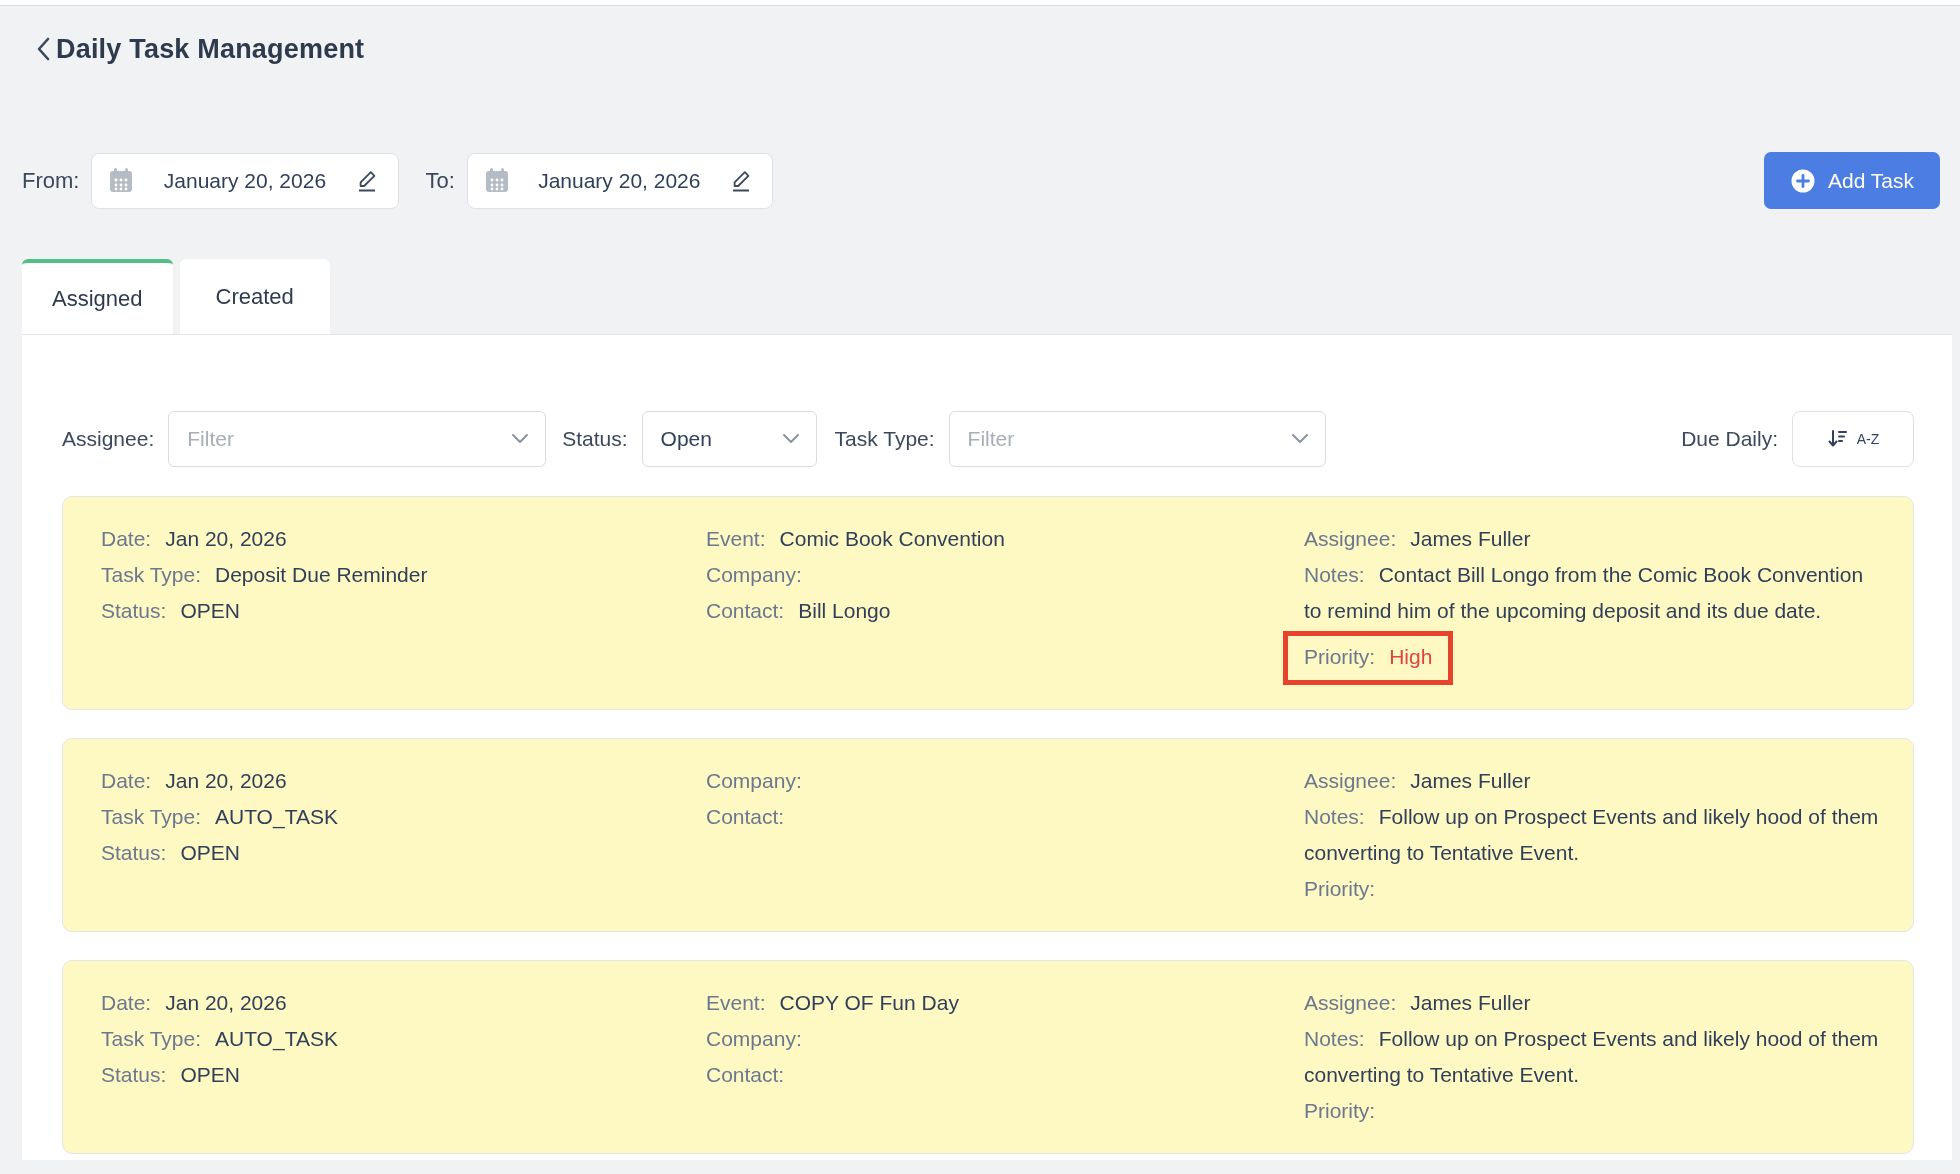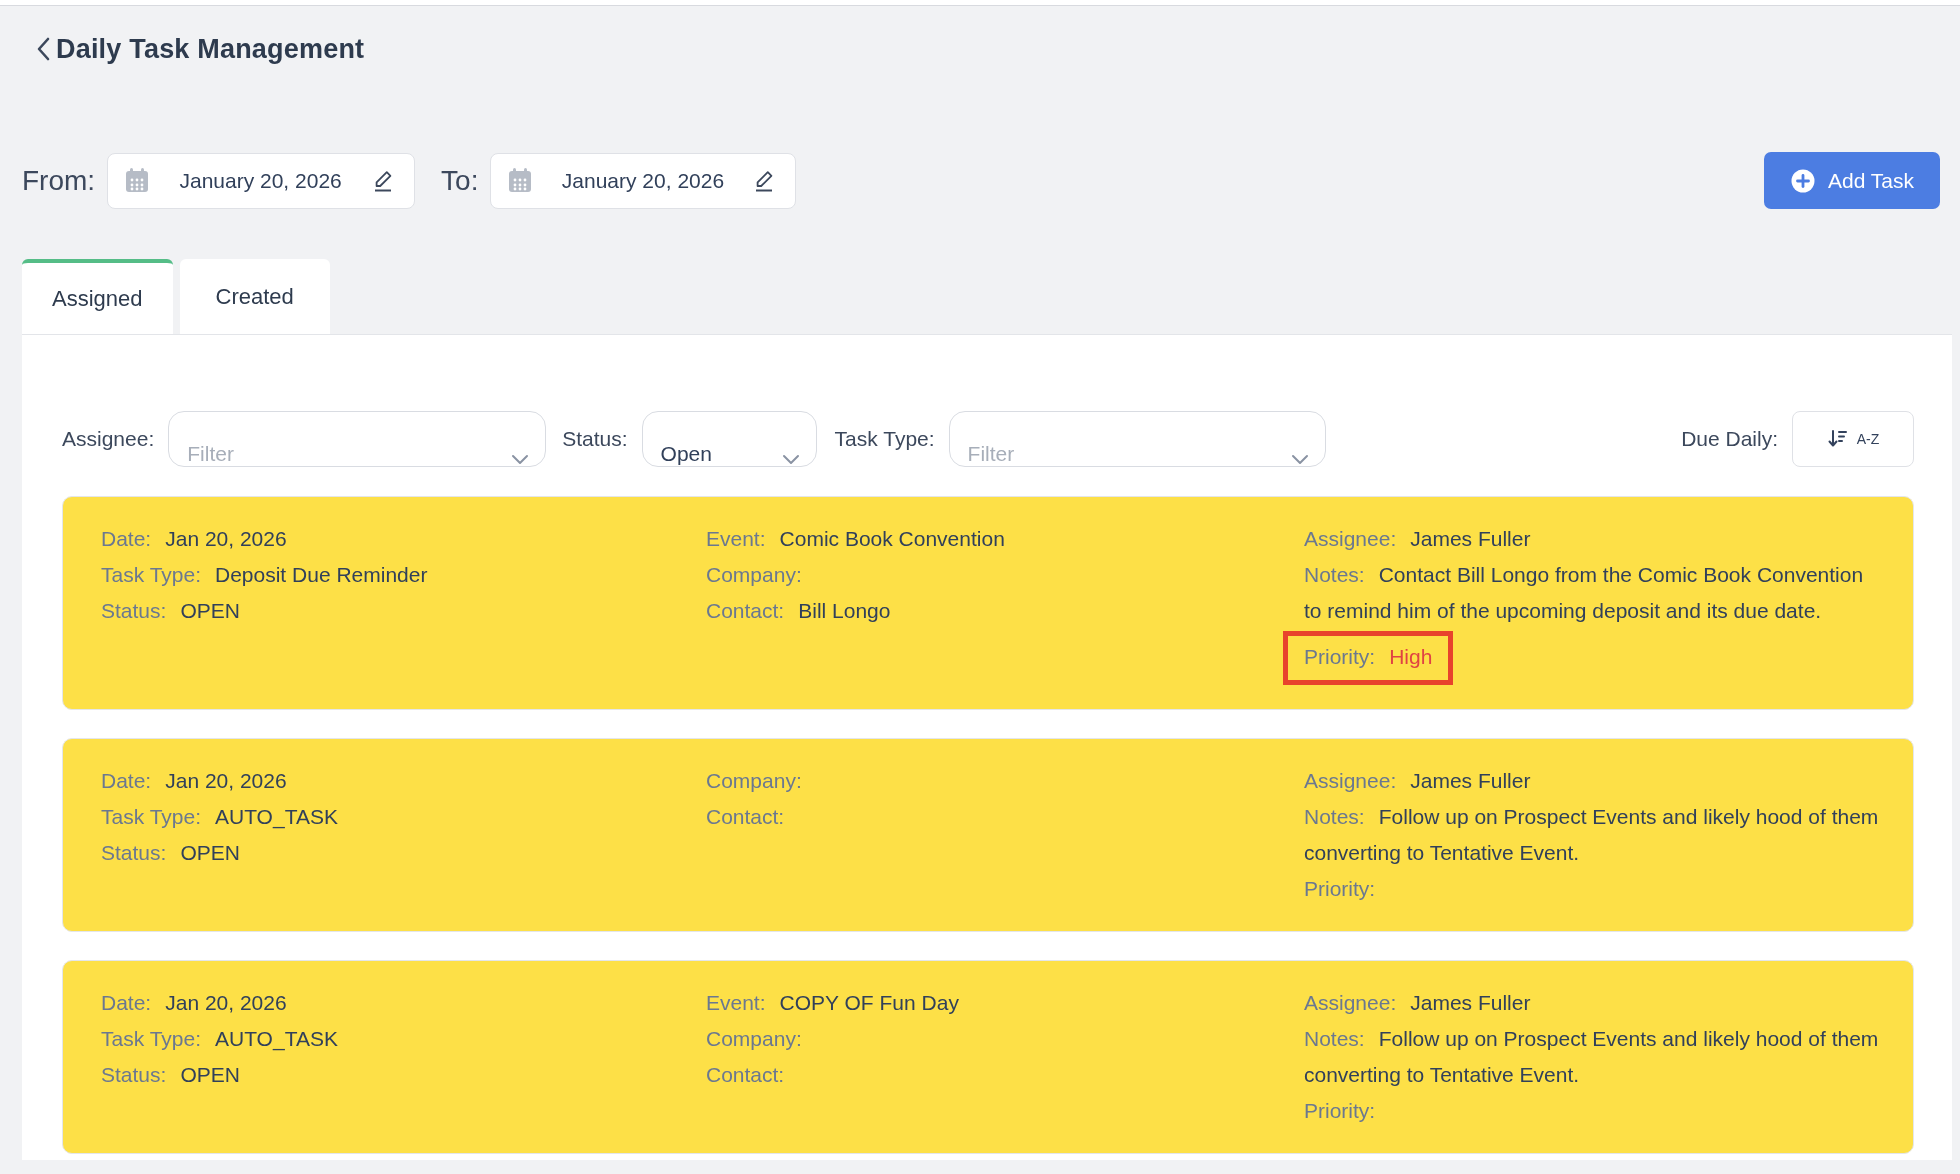--- a/index.html
+++ b/index.html
@@ -12,21 +12,21 @@
   }
   .top-strip { height:6px; background:#ffffff; border-bottom:1px solid #d8dadf; }
 
   
   .header { margin:28px 0 0 30px; display:flex; align-items:flex-start; height:44px; }
   .back-btn { width:26px; height:30px; display:flex; align-items:center; justify-content:center; cursor:pointer; background:none; border:none; }
   .page-title { font-size:27px; font-weight:700; color:#2e3b4e; letter-spacing:.2px; }
 
   
   .toolbar { margin:74px 20px 0 22px; display:flex; align-items:center; height:57px; }
-  .range-label { font-size:28px; color:#3c485c; margin-right:12px; }
+  .range-label { font-size:22px; color:#3c485c; margin-right:12px; }
   .to-label { margin-left:26px; }
   .date-box {
     display:flex; align-items:center; gap:16px;
     width:308px; height:56px; background:#fff;
     border:1px solid #dfe1e6; border-radius:8px;
     padding:0 18px 0 16px; cursor:pointer;
   }
   .date-box .date-text { font-size:21px; color:#31405a; flex:1; text-align:center; }
   .spacer { flex:1; }
   .btn {
@@ -51,40 +51,40 @@
   .panel {
     margin:0 8px 0 22px; background:#fff; height:826px;
     border-top:1px solid #e3e5e9; position:relative; z-index:1;
     padding:0 38px 0 40px;
   }
 
   
   .filter-row { padding-top:76px; display:flex; align-items:center; }
   .filter-label { font-size:21px; color:#3c485c; margin-right:14px; white-space:nowrap; }
   .select {
-    height:56px; background:#fff; border:1px solid #d9dce2; border-radius:16px;
-    display:flex; align-items:flex-end; padding:0 16px 0 18px; cursor:pointer;
+    height:56px; background:#fff; border:1px solid #d9dce2; border-radius:6px;
+    display:flex; align-items:center; padding:0 16px 0 18px; cursor:pointer;
   }
   .select .sel-text { flex:1; font-size:21px; }
   .placeholder { color:#a7aeb9; }
   .sel-value { color:#31405a; }
   .w-assignee { width:378px; margin-right:16px; }
   .w-status { width:175px; margin-right:18px; }
   .w-tasktype { width:377px; }
   .duedate-label { margin-left:auto; }
   .sort-btn {
     width:122px; height:56px; background:#fff; border:1px solid #dfe1e6; border-radius:8px;
     display:flex; align-items:center; justify-content:center; gap:8px;
     font-size:14px; color:#33425c; font-family:"Liberation Sans",sans-serif; cursor:pointer;
   }
 
   
   .task-list { margin-top:29px; }
   .task-card {
-    background:#fde047; border:1px solid #e4e6ea; border-radius:10px;
+    background:#fef9c3; border:1px solid #e4e6ea; border-radius:10px;
     padding:24px 28px 24px 38px; margin-bottom:28px;
     display:grid; grid-template-columns:605px 598px 1fr;
     min-height:188px;
   }
   .task-card .col { font-size:21px; line-height:36px; }
   .lbl { color:#6b7890; }
   .val { color:#31405a; margin-left:14px; }
   .notes-row { max-width:575px; }
   .priority-row { width:fit-content; }
   .priority-row.highlighted {

